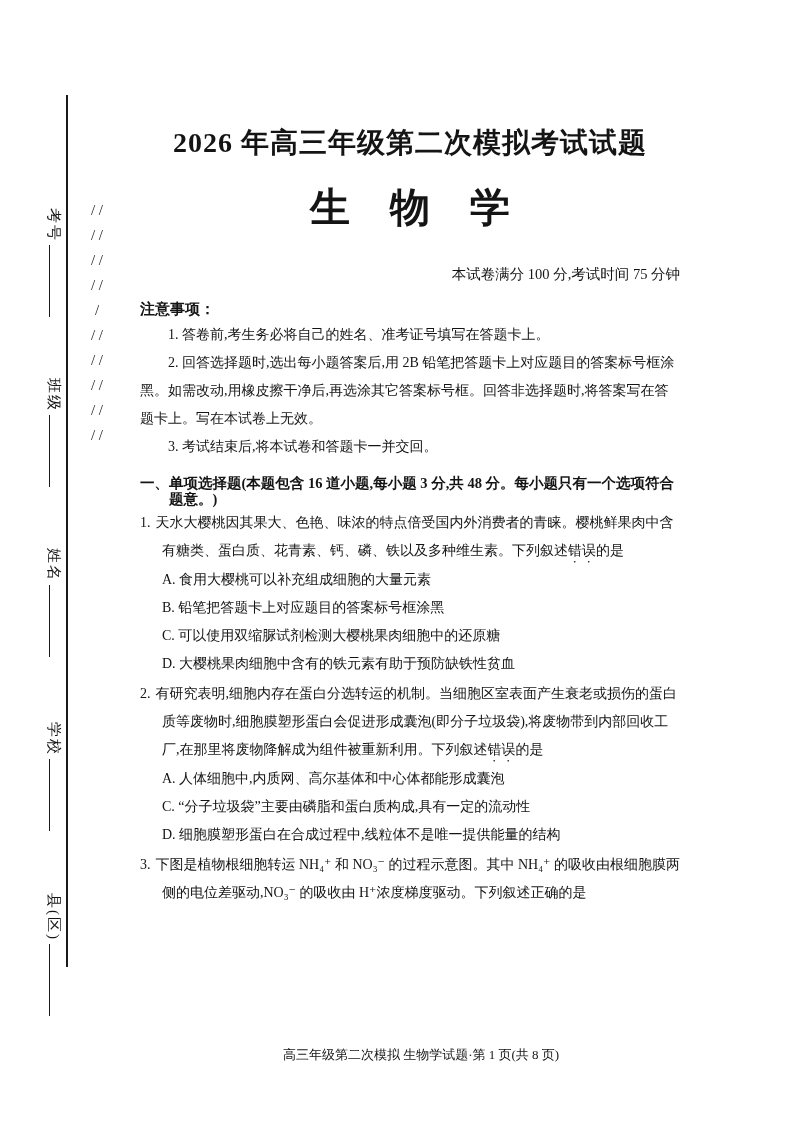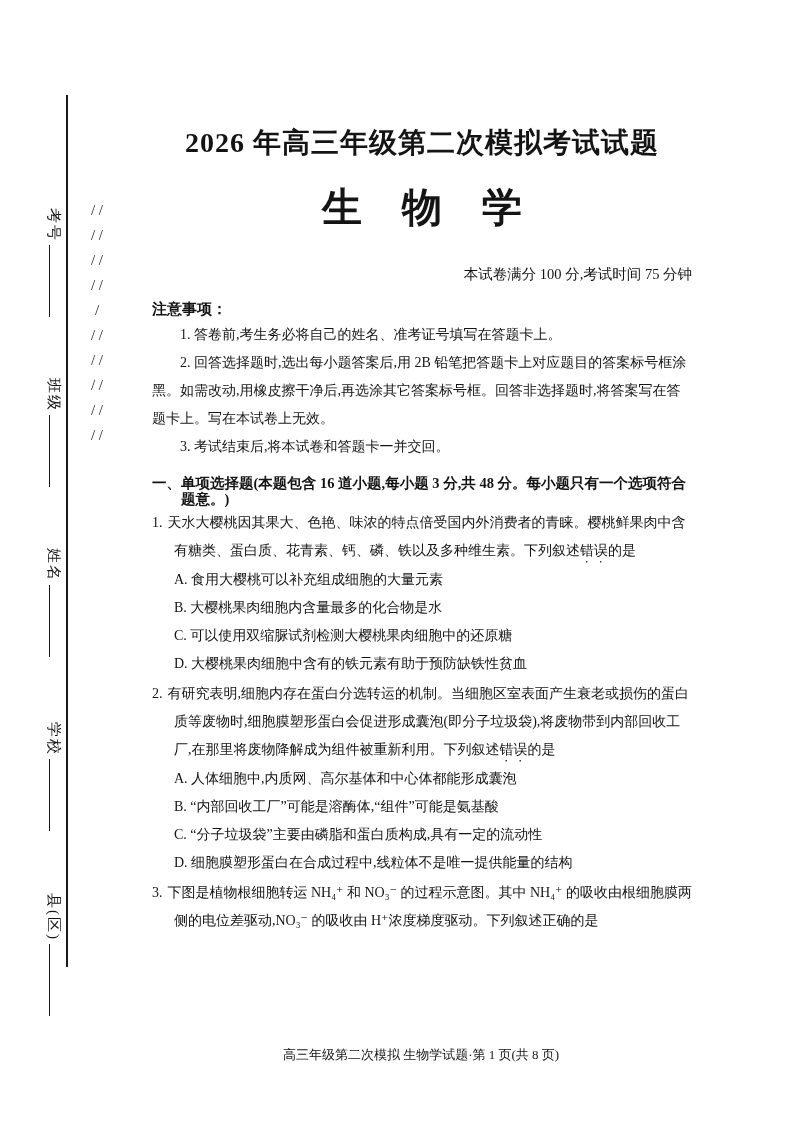--- a/index.html
+++ b/index.html
@@ -46,21 +46,21 @@
     top: 198px;
     width: 18px;
     text-align: center;
     word-break: break-all;
   }
   .slashes { font-size: 15px; line-height: 25px; color: #222; }
   .seal-chars { font-size: 15px; line-height: 27px; margin: 8px 0; }
   
   .main {
     position: absolute;
-    left: 152px;
+    left: 140px;
     top: 124px;
     width: 540px;
   }
   .title {
     font-size: 28px;
     font-weight: bold;
     text-align: center;
     letter-spacing: 1px;
     margin: 0;
   }
@@ -136,29 +136,28 @@
       <p>1. 答卷前,考生务必将自己的姓名、准考证号填写在答题卡上。</p>
       <p>2. 回答选择题时,选出每小题答案后,用 2B 铅笔把答题卡上对应题目的答案标号框涂黑。如需改动,用橡皮擦干净后,再选涂其它答案标号框。回答非选择题时,将答案写在答题卡上。写在本试卷上无效。</p>
       <p>3. 考试结束后,将本试卷和答题卡一并交回。</p>
     </div>
 
     <div class="section-h">一、单项选择题(本题包含 16 道小题,每小题 3 分,共 48 分。每小题只有一个选项符合题意。)</div>
 
     <div class="question">
       <p class="stem"><span class="qnum">1.</span><span>天水大樱桃因其果大、色艳、味浓的特点倍受国内外消费者的青睐。樱桃鲜果肉中含有糖类、蛋白质、花青素、钙、磷、铁以及多种维生素。下列叙述</span><span class="emph">错误</span><span>的是</span></p>
       <p class="option">A. 食用大樱桃可以补充组成细胞的大量元素</p>
-      <p class="option">B. 大樱桃果肉细胞内含量最多的化合物是水</p>
+      <p class="option">B. 铅笔把答题卡上对应题目的答案标号框涂黑</p>
       <p class="option">C. 可以使用双缩脲试剂检测大樱桃果肉细胞中的还原糖</p>
       <p class="option">D. 大樱桃果肉细胞中含有的铁元素有助于预防缺铁性贫血</p>
     </div>
 
     <div class="question">
       <p class="stem"><span class="qnum">2.</span><span>有研究表明,细胞内存在蛋白分选转运的机制。当细胞区室表面产生衰老或损伤的蛋白质等废物时,细胞膜塑形蛋白会促进形成囊泡(即分子垃圾袋),将废物带到内部回收工厂,在那里将废物降解成为组件被重新利用。下列叙述</span><span class="emph">错误</span><span>的是</span></p>
       <p class="option">A. 人体细胞中,内质网、高尔基体和中心体都能形成囊泡</p>
-      <p class="option">B. “内部回收工厂”可能是溶酶体,“组件”可能是氨基酸</p>
       <p class="option">C. “分子垃圾袋”主要由磷脂和蛋白质构成,具有一定的流动性</p>
       <p class="option">D. 细胞膜塑形蛋白在合成过程中,线粒体不是唯一提供能量的结构</p>
     </div>
 
     <div class="question">
       <p class="stem"><span class="qnum">3.</span><span>下图是植物根细胞转运 NH₄⁺ 和 NO₃⁻ 的过程示意图。其中 NH₄⁺ 的吸收由根细胞膜两侧的电位差驱动,NO₃⁻ 的吸收由 H⁺浓度梯度驱动。下列叙述正确的是</span></p>
     </div>
 
   </div>
 

